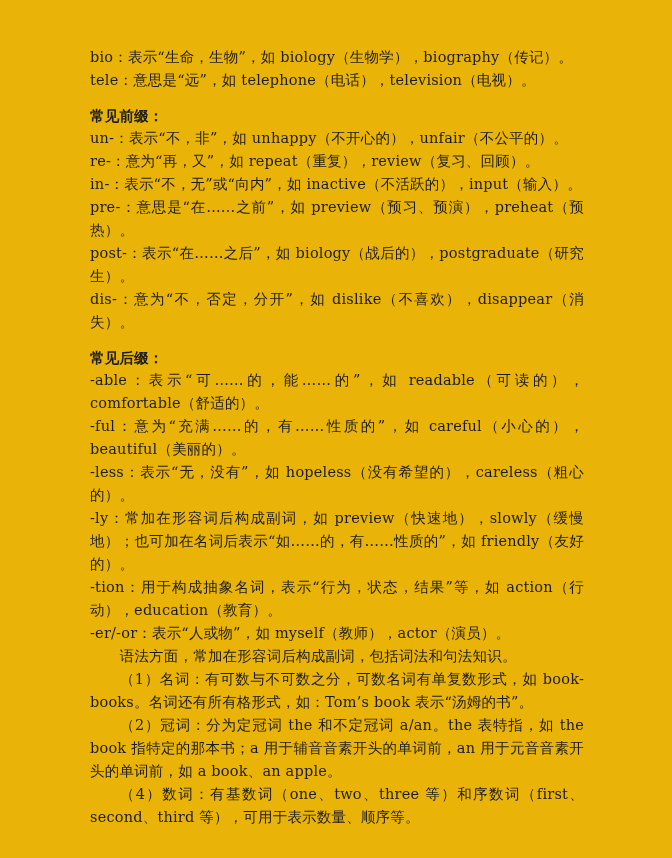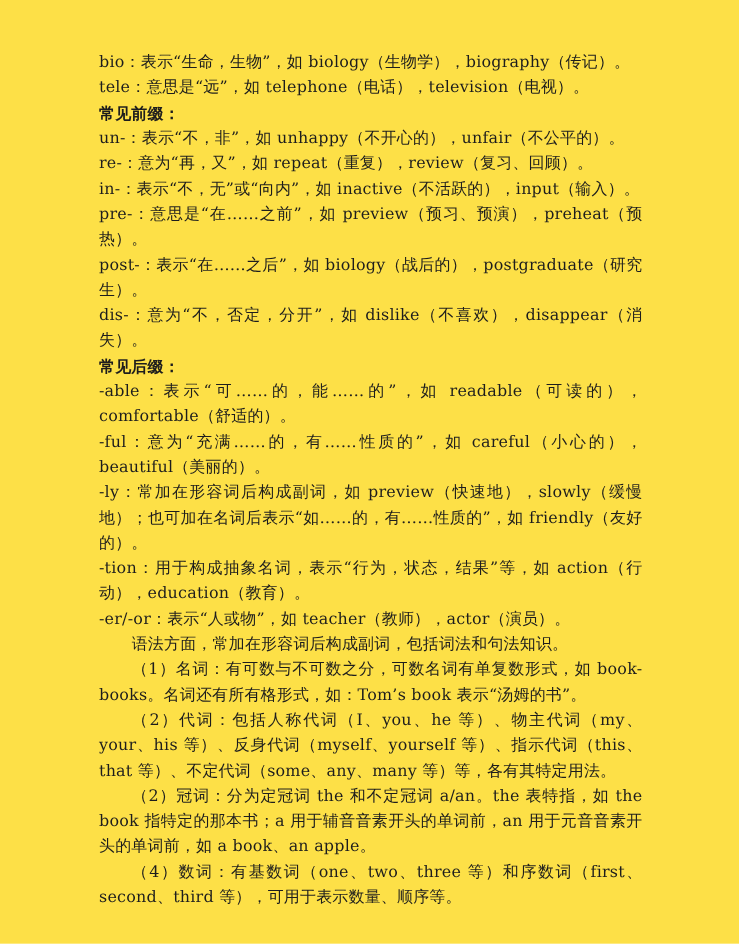--- a/index.html
+++ b/index.html
@@ -8,36 +8,37 @@
     width: 672px;
     height: 858px;
     background: #ffffff;
     overflow: hidden;
   }
   .page {
     box-sizing: border-box;
     width: 672px;
     height: 858px;
     padding: 46px 88px 0 90px;
-    background: #fde047;
+    background: #eab308;
   }
   .doc-body p {
     margin: 0;
     padding: 0;
     font-family: "DejaVu Serif", "Liberation Serif", serif;
     font-size: 14.5px;
     line-height: 23px;
     color: #1d1d1d;
     text-align: justify;
     letter-spacing: 0.2px;
     word-break: break-word;
   }
   .doc-body p.heading,
   .doc-body p.heading-indent {
     font-weight: bold;
+    margin-top: 12px;
   }
   .doc-body p.indent,
   .doc-body p.heading-indent {
     text-indent: 2.05em;
   }
 </style>
 </head>
 <body>
 
 <div class="page">
@@ -47,22 +48,22 @@
       <p class="heading">常见前缀：</p>
       <p class="normal">un-：表示“不，非”，如 unhappy（不开心的），unfair（不公平的）。</p>
       <p class="normal">re-：意为“再，又”，如 repeat（重复），review（复习、回顾）。</p>
       <p class="normal">in-：表示“不，无”或“向内”，如 inactive（不活跃的），input（输入）。</p>
       <p class="normal">pre-：意思是“在……之前”，如 preview（预习、预演），preheat（预热）。</p>
       <p class="normal">post-：表示“在……之后”，如 biology（战后的），postgraduate（研究生）。</p>
       <p class="normal">dis-：意为“不，否定，分开”，如 dislike（不喜欢），disappear（消失）。</p>
       <p class="heading">常见后缀：</p>
       <p class="normal">-able：表示“可……的，能……的”，如 readable（可读的），comfortable（舒适的）。</p>
       <p class="normal">-ful：意为“充满……的，有……性质的”，如 careful（小心的），beautiful（美丽的）。</p>
+      <p class="normal">-less：表示“无，没有”，如 hopeless（没有希望的），careless（粗心的）。</p>
       <p class="normal">-ly：常加在形容词后构成副词，如 preview（快速地），slowly（缓慢地）；也可加在名词后表示“如……的，有……性质的”，如 friendly（友好的）。</p>
       <p class="normal">-tion：用于构成抽象名词，表示“行为，状态，结果”等，如 action（行动），education（教育）。</p>
-      <p class="normal">-er/-or：表示“人或物”，如 teacher（教师），actor（演员）。</p>
+      <p class="normal">-er/-or：表示“人或物”，如 myself（教师），actor（演员）。</p>
       <p class="indent">语法方面，常加在形容词后构成副词，包括词法和句法知识。</p>
       <p class="indent">（1）名词：有可数与不可数之分，可数名词有单复数形式，如 book-books。名词还有所有格形式，如：Tom’s book 表示“汤姆的书”。</p>
-      <p class="indent">（2）代词：包括人称代词（I、you、he 等）、物主代词（my、your、his 等）、反身代词（myself、yourself 等）、指示代词（this、that 等）、不定代词（some、any、many 等）等，各有其特定用法。</p>
       <p class="indent">（2）冠词：分为定冠词 the 和不定冠词 a/an。the 表特指，如 the book 指特定的那本书；a 用于辅音音素开头的单词前，an 用于元音音素开头的单词前，如 a book、an apple。</p>
       <p class="indent">（4）数词：有基数词（one、two、three 等）和序数词（first、second、third 等），可用于表示数量、顺序等。</p>
     </div>
 </div>
 
 </body></html>

